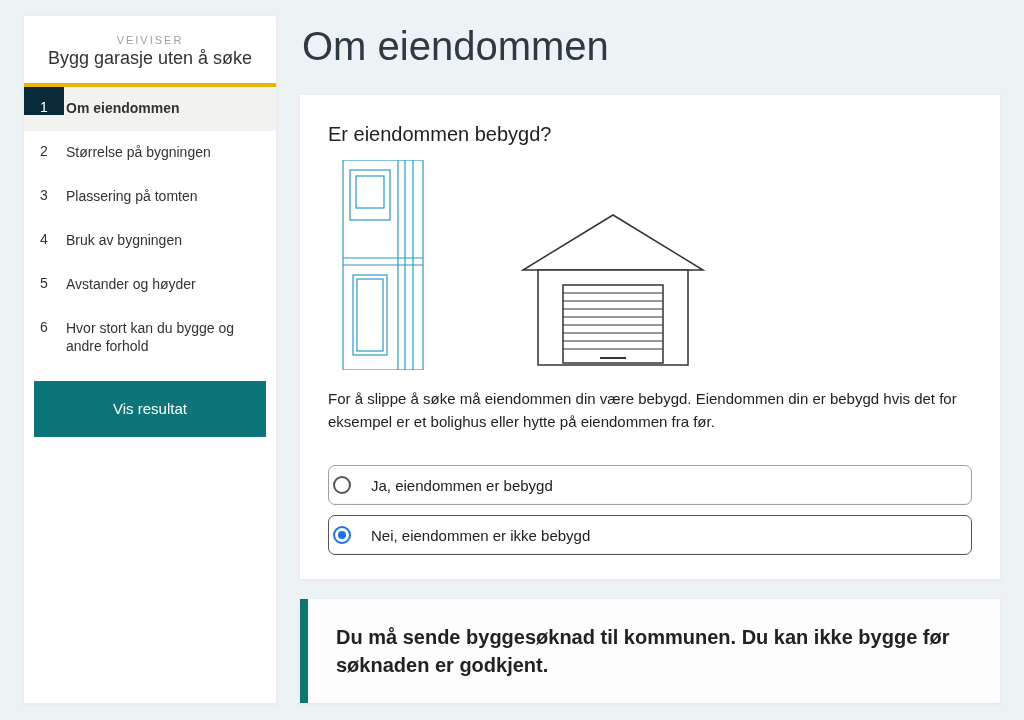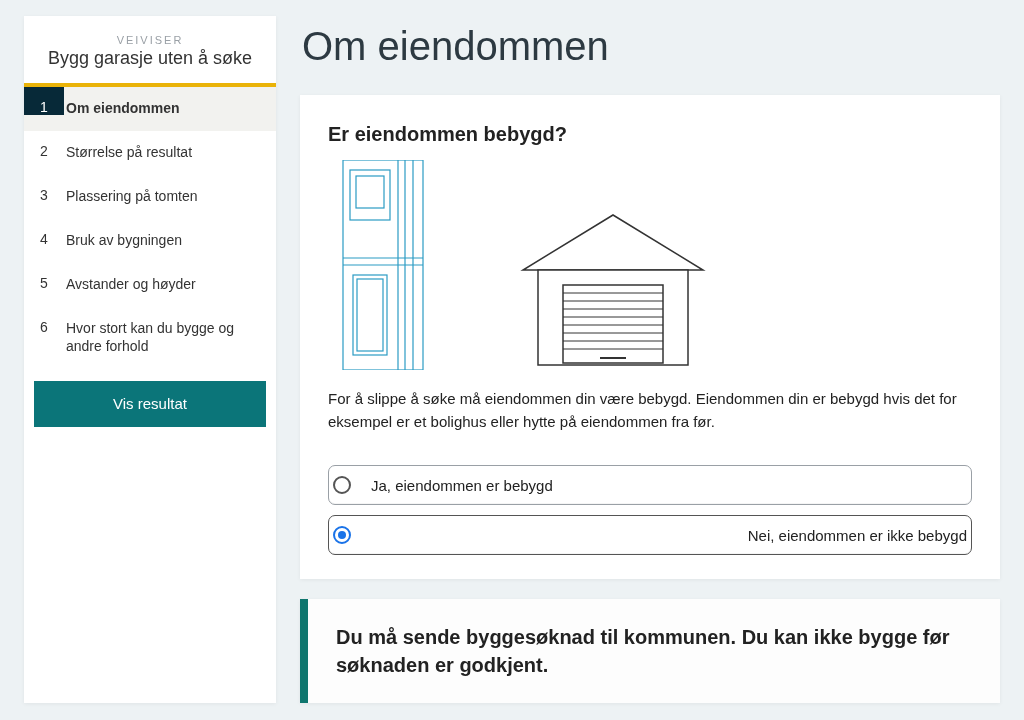--- a/index.html
+++ b/index.html
@@ -74,21 +74,21 @@
   }
   .step.active .step-label {
     font-weight: 700;
   }
   .sb-actions {
     padding: 14px 10px 0;
   }
   .btn-primary, .btn-secondary {
     display: block;
     width: 100%;
-    height: 46px;
+    height: 56px;
     line-height: 46px;
     text-align: center;
     font-size: 15px;
     border: none;
     cursor: pointer;
     margin-bottom: 10px;
   }
   .btn-primary {
     background: #0b7579;
     color: #fff;
@@ -109,21 +109,21 @@
     margin: 8px 0 26px 2px;
   }
   .card {
     background: #fff;
     box-shadow: 0 1px 4px rgba(0,0,0,0.06);
     padding: 28px 28px 24px;
     margin-bottom: 20px;
   }
   .q-title {
     font-size: 20px;
-    font-weight: 700;
+    font-weight: 400;
     margin-bottom: 14px;
   }
   .illustration {
     display: flex;
     align-items: flex-end;
     gap: 50px;
     margin: 6px 0 18px 10px;
     height: 210px;
   }
   .q-text {
@@ -137,21 +137,21 @@
     border: 1px solid #9aa0a6;
     border-radius: 7px;
     padding: 10px 4px;
     display: flex;
     align-items: center;
     gap: 20px;
     cursor: pointer;
     box-shadow: inset 0 -1px 0 rgba(0,0,0,0.04);
     font-size: 15px;
   }
-  .option.selected { border-color: #555; justify-content: space-between; }
+  .option.selected { border-color: #555; }
   .radio {
     width: 18px; height: 18px;
     border: 2px solid #555;
     border-radius: 50%;
     display: flex; align-items: center; justify-content: center;
     flex-shrink: 0;
   }
   .radio .dot {
     width: 8px; height: 8px;
     background: #1a73e8;
@@ -181,21 +181,21 @@
       <div class="sb-kicker">VEIVISER</div>
       <div class="sb-title">Bygg garasje uten å søke</div>
     </div>
     <ul class="steps">
       <li class="step active">
         <div class="step-num">1</div>
         <div class="step-label">Om eiendommen</div>
       </li>
       <li class="step">
         <div class="step-num">2</div>
-        <div class="step-label">Størrelse på resultat</div>
+        <div class="step-label">Størrelse på bygningen</div>
       </li>
       <li class="step">
         <div class="step-num">3</div>
         <div class="step-label">Plassering på tomten</div>
       </li>
       <li class="step">
         <div class="step-num">4</div>
         <div class="step-label">Bruk av bygningen</div>
       </li>
       <li class="step">

